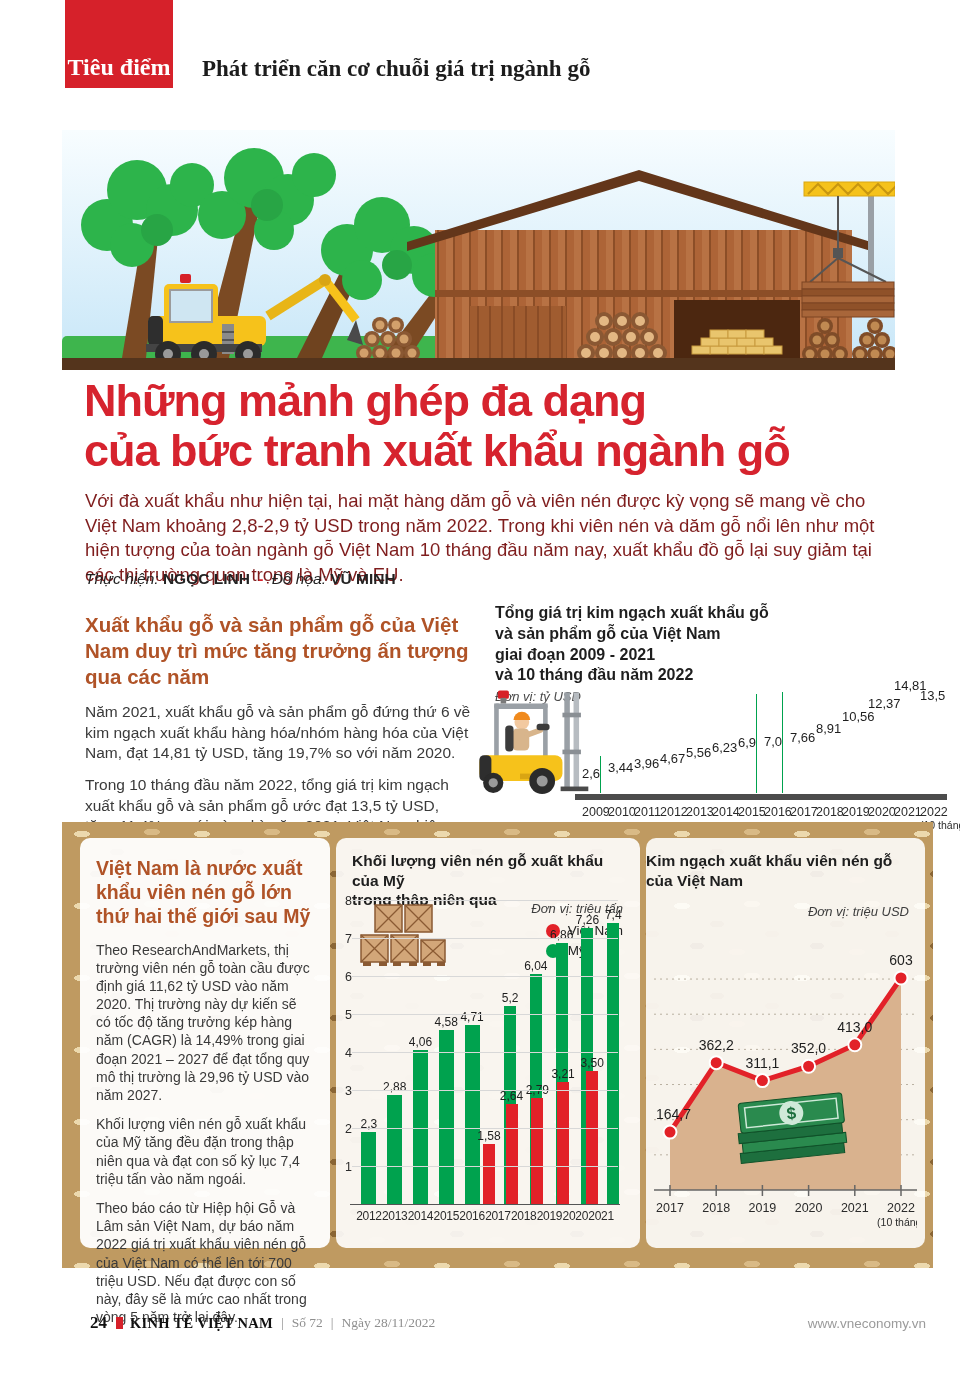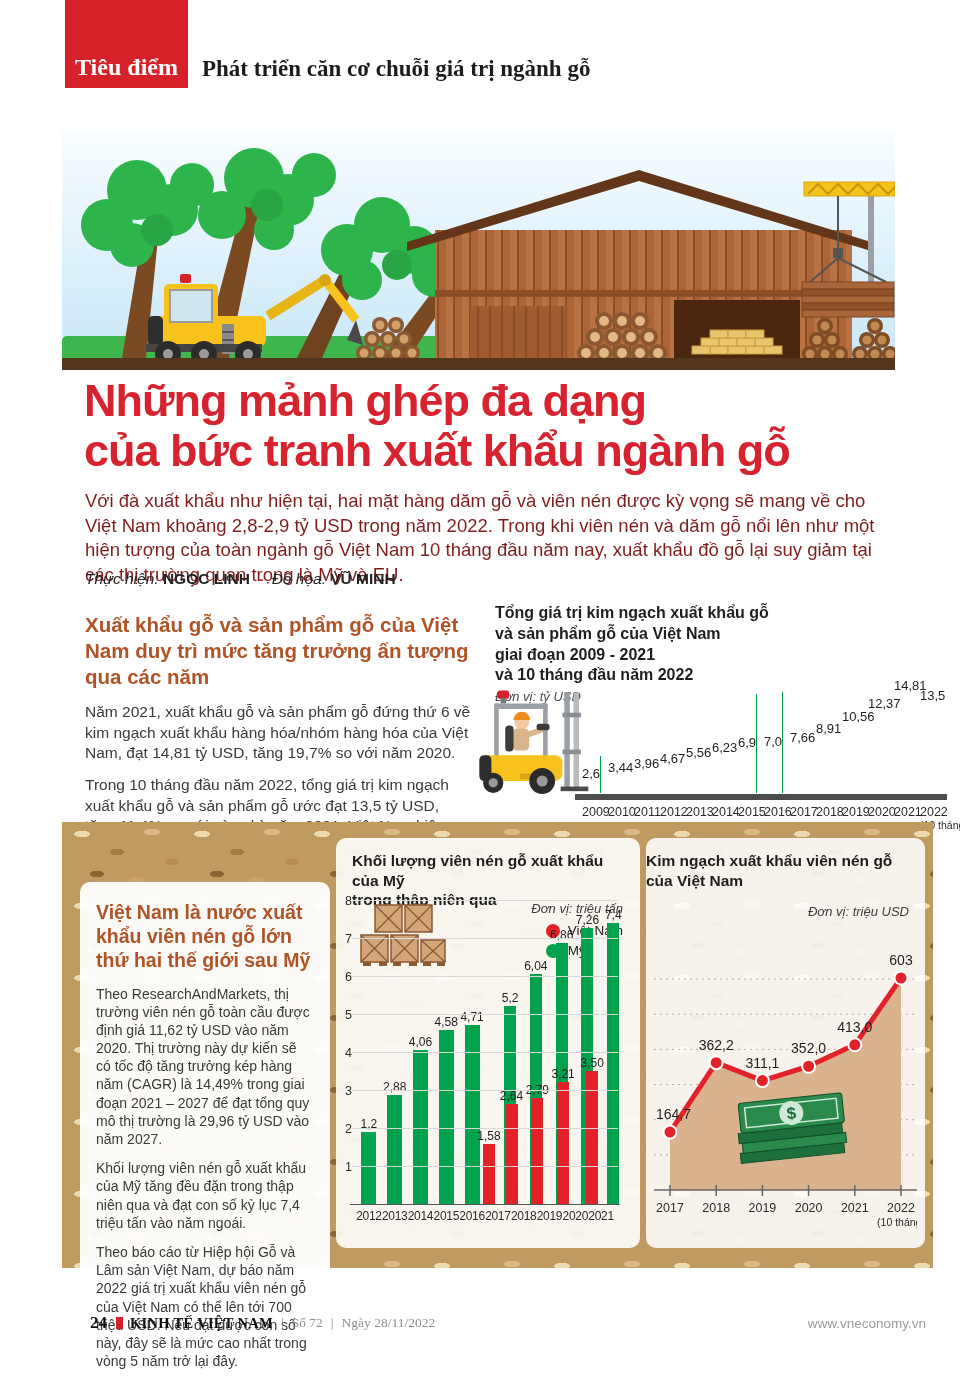--- a/index.html
+++ b/index.html
@@ -1,20 +1,20 @@
 <!DOCTYPE html>
 <html><head>
 <meta charset="utf-8">
 <style>
   html,body{margin:0;padding:0;background:#fff;}
   .page{position:relative;width:960px;height:1389px;background:#fff;overflow:hidden;
         font-family:"Liberation Sans",sans-serif;color:#2e2e2e;}
 
   
-  .badge{position:absolute;left:65px;top:0;width:123px;height:88px;background:#d6212a;
+  .badge{position:absolute;left:65px;top:0;width:108px;height:88px;background:#d6212a;
          color:#fff;display:flex;align-items:flex-end;justify-content:center;
          padding-bottom:7px;box-sizing:border-box;
          font-family:"Liberation Serif",serif;font-weight:700;font-size:24px;}
   .kicker{position:absolute;left:202px;top:56px;font-family:"Liberation Serif",serif;
           font-weight:700;font-size:23px;color:#1c1c1c;}
 
   
   .illus{position:absolute;left:62px;top:130px;width:833px;height:240px;}
 
   
@@ -52,21 +52,21 @@
     background-color:#bf9a61;
     background-image:
       radial-gradient(14px 6px at 20px 12px,#ecd9ae 55%,rgba(0,0,0,0) 56%),
       radial-gradient(13px 6px at 55px 30px,#a37c42 55%,rgba(0,0,0,0) 56%),
       radial-gradient(15px 6px at 90px 10px,#d9ba86 55%,rgba(0,0,0,0) 56%),
       radial-gradient(13px 6px at 35px 52px,#8a6534 55%,rgba(0,0,0,0) 56%),
       radial-gradient(14px 6px at 75px 58px,#cba36a 55%,rgba(0,0,0,0) 56%),
       radial-gradient(13px 6px at 110px 40px,#b78d52 55%,rgba(0,0,0,0) 56%);
     background-size:120px 72px;}
   .panel{position:absolute;top:16px;height:410px;border-radius:10px;box-sizing:border-box;}
-  .panel-left{left:18px;width:250px;background:rgba(255,255,255,0.95);padding:18px 16px;margin-top:44px;}
+  .panel-left{left:18px;width:250px;background:rgba(255,255,255,0.95);padding:18px 16px;}
   .panel-mid{left:274px;width:304px;background:rgba(255,255,255,0.90);}
   .panel-right{left:584px;width:279px;background:rgba(255,255,255,0.88);}
   .h-rust-sm{color:#b05327;font-size:19.5px;font-weight:700;line-height:1.24;margin:0 0 12px 0;}
   .small-p{font-size:14px;line-height:1.3;color:#3a3a3a;margin:0 0 11px 0;}
 
   
   .c2-title{margin:13px 16px 0;font-size:15.5px;font-weight:700;line-height:1.27;color:#1e1e1e;}
   .c2-unit{position:absolute;right:17px;top:63px;font-style:italic;font-size:13px;color:#3d3d3d;}
   .c2-legend{position:absolute;right:17px;top:85px;}
   .c2-legrow{display:flex;align-items:center;gap:8px;margin-bottom:5px;font-size:13.5px;color:#222;}
@@ -511,21 +511,21 @@
             <rect x="49" y="60" width="8" height="4"></rect>
           <rect x="63" y="60" width="8" height="4"></rect>
             <rect x="77" y="60" width="8" height="4"></rect>
         </g>
       </svg>
       <div class="c2-plot">
         <div class="c2-baseline"></div>
         <div class="c2-bars">
             <div class="c2-slot">
               <div class="c2-col">
-                <div class="c2-lab">1,2</div>
+                <div class="c2-lab">2,3</div>
                 <div style="width: 15px; height: 72px; background: rgb(0, 162, 78);"></div>
               </div>
             </div>
             <div class="c2-slot">
               <div class="c2-col">
                 <div class="c2-lab">2,88</div>
                 <div style="width: 15px; height: 109px; background: rgb(0, 162, 78);"></div>
               </div>
             </div>
             <div class="c2-slot">

